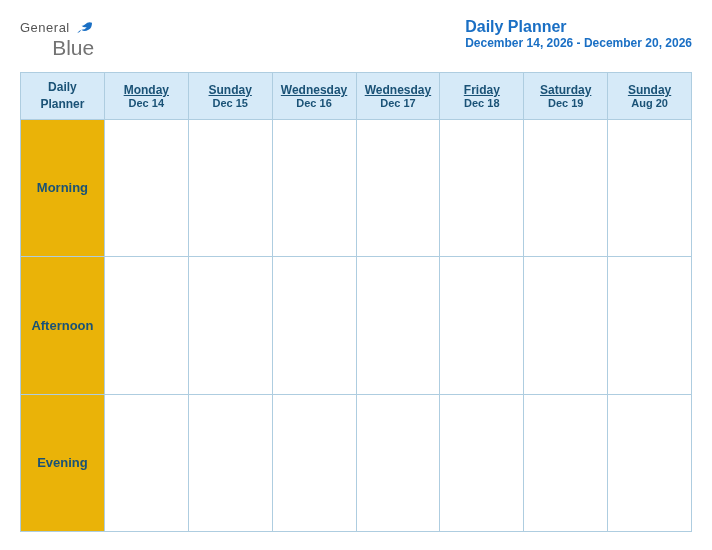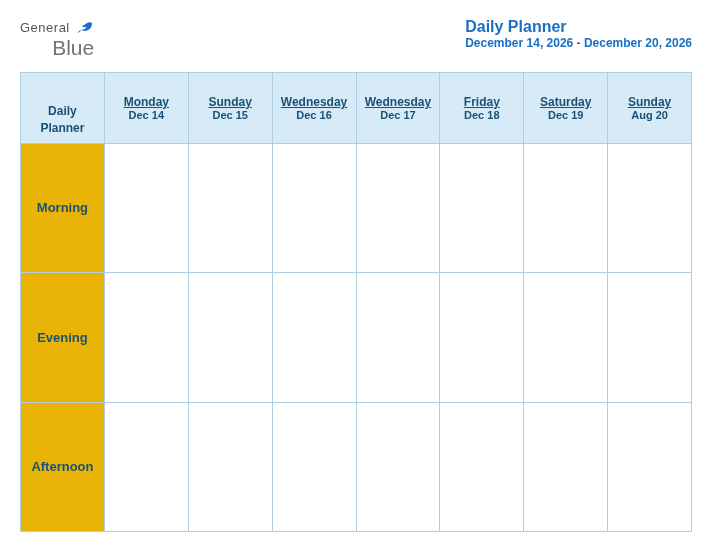--- a/index.html
+++ b/index.html
@@ -78,21 +78,20 @@
     .planner-table thead tr th {
       background: #d6eaf8;
       padding: 6px 4px;
     }
 
     .header-cell-main {
       font-size: 12px;
       font-weight: bold;
       color: #1a5276;
       line-height: 1.4;
-      margin-top: 24px;
     }
 
     .header-cell-day {
       font-size: 12px;
       font-weight: bold;
       color: #1a5276;
       text-decoration: underline;
     }
 
     .header-cell-date {
@@ -185,36 +184,36 @@
       <td></td>
       <td></td>
       <td></td>
       <td></td>
       <td></td>
       <td></td>
       <td></td>
     </tr>
     <tr>
       <td>
+        <span class="row-label">Afternoon</span>
+      </td>
+      <td></td>
+      <td></td>
+      <td></td>
+      <td></td>
+      <td></td>
+      <td></td>
+      <td></td>
+    </tr>
+    <tr>
+      <td>
         <span class="row-label">Evening</span>
       </td>
       <td></td>
       <td></td>
       <td></td>
       <td></td>
       <td></td>
       <td></td>
       <td></td>
     </tr>
-    <tr>
-      <td>
-        <span class="row-label">Afternoon</span>
-      </td>
-      <td></td>
-      <td></td>
-      <td></td>
-      <td></td>
-      <td></td>
-      <td></td>
-      <td></td>
-    </tr>
   </tbody>
 </table>
 
 </body></html>

